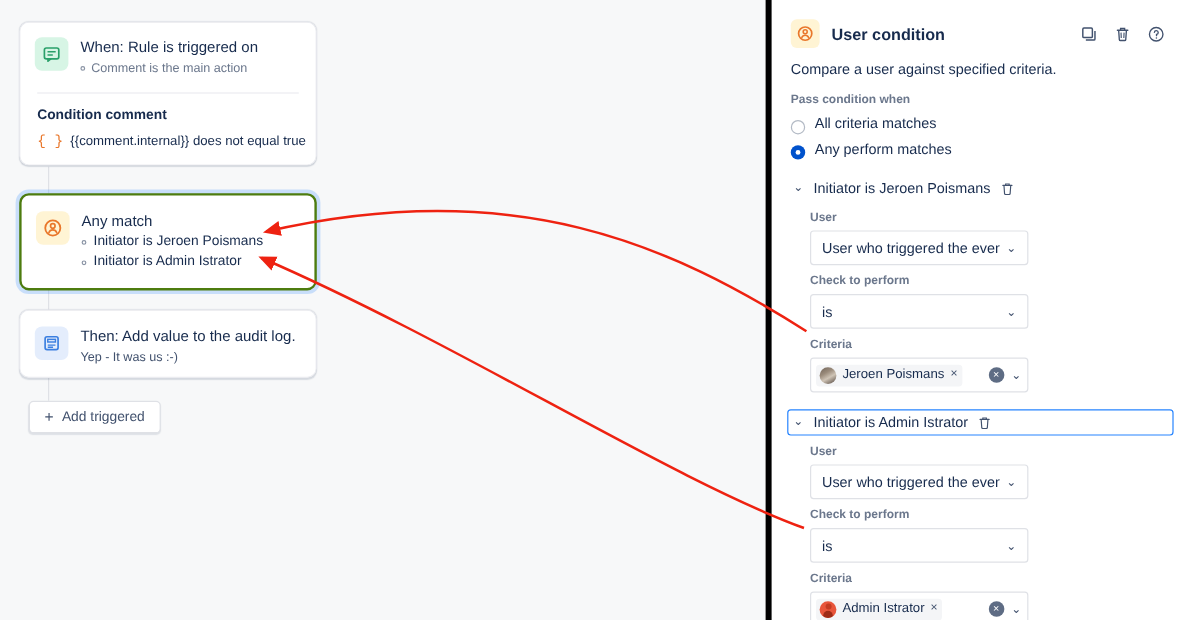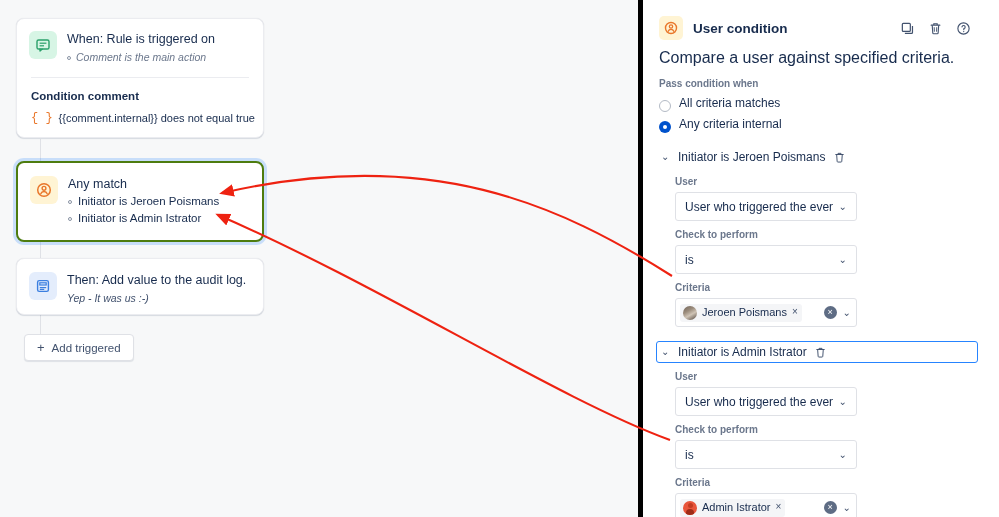--- a/index.html
+++ b/index.html
@@ -60,21 +60,20 @@
     color: #172b4d;
     line-height: 16px;
     white-space: nowrap;
   }
   .node-sub {
     font-size: 10.5px;
     color: #6b778c;
     line-height: 15px;
     margin-top: 3px;
     white-space: nowrap;
-    font-style: italic;
   }
   .bullet-row {
     font-size: 11.5px;
     color: #172b4d;
     line-height: 17px;
     display: flex;
     align-items: center;
     gap: 6px;
     white-space: nowrap;
   }
@@ -155,21 +154,21 @@
   }
   .hdr-icons { display: flex; gap: 10px; align-items: center; }
   .hdr-icon {
     width: 18px; height: 18px;
     display: flex; align-items: center; justify-content: center;
     cursor: pointer;
     color: #42526e;
   }
   .p-desc {
     padding: 10px 16px 0 16px;
-    font-size: 16px;
+    font-size: 12px;
     color: #172b4d;
     line-height: 16px;
   }
   .field-label {
     font-size: 10px;
     font-weight: bold;
     color: #6b778c;
     line-height: 14px;
   }
   .p-passlabel { padding: 11px 16px 2px 16px; }
@@ -449,21 +448,21 @@
     <div class="p-desc">Compare a user against specified criteria.</div>
 
     <div class="p-passlabel field-label">Pass condition when</div>
 
     <div class="radio-row">
       <span class="radio"></span>
       <span>All criteria matches</span>
     </div>
     <div class="radio-row">
       <span class="radio on"></span>
-      <span>Any criteria internal</span>
+      <span>Any perform matches</span>
     </div>
 
     <div class="crit-head">
       <span class="chev">⌄</span>
       <span class="crit-head-title">Initiator is Jeroen Poismans</span>
       <span class="trash-small">
         <svg width="13" height="13" viewBox="0 0 16 16" aria-hidden="true">
           <path d="M3.4 4.4h9.2" stroke="#42526e" stroke-width="1.3" stroke-linecap="round"></path>
           <path d="M6.2 4.2V2.9h3.6v1.3" fill="none" stroke="#42526e" stroke-width="1.2"></path>
           <path d="M4.5 4.6l.6 8.2a.9.9 0 0 0 .9.8h3.9a.9.9 0 0 0 .9-.8l.6-8.2" fill="none" stroke="#42526e" stroke-width="1.2"></path>

